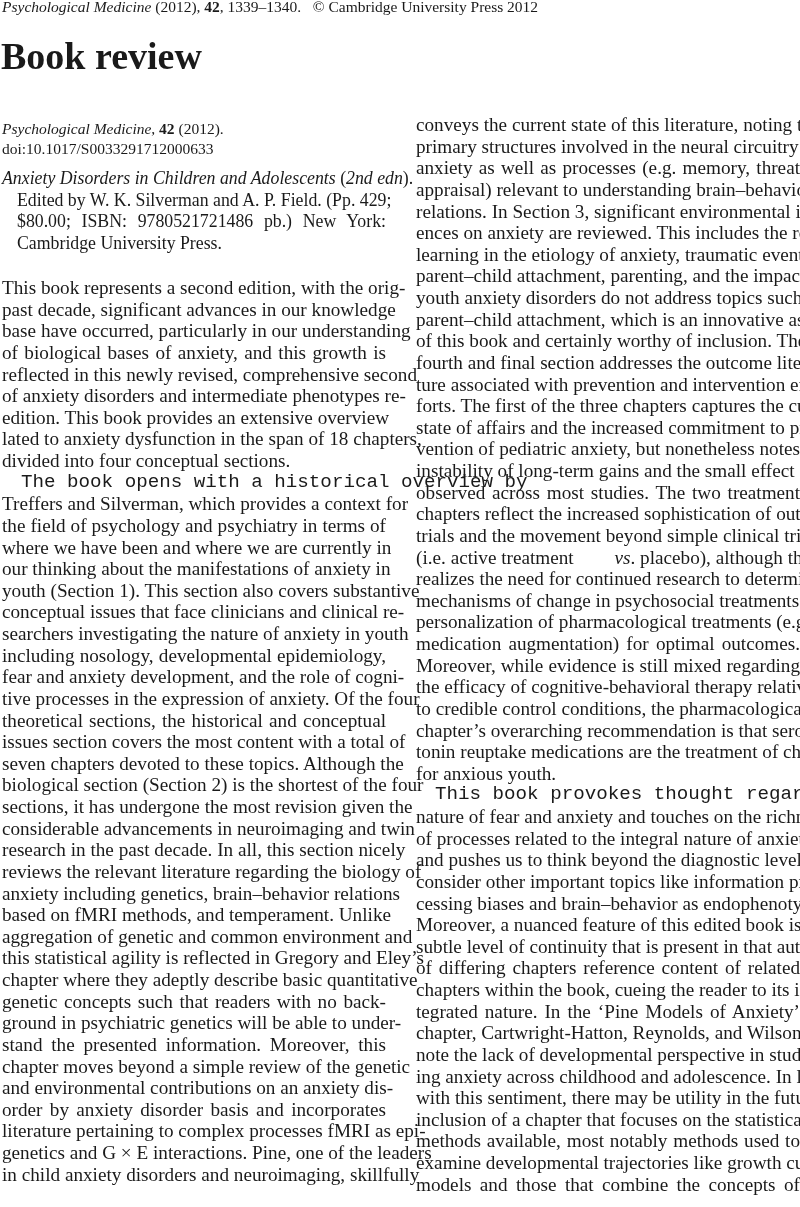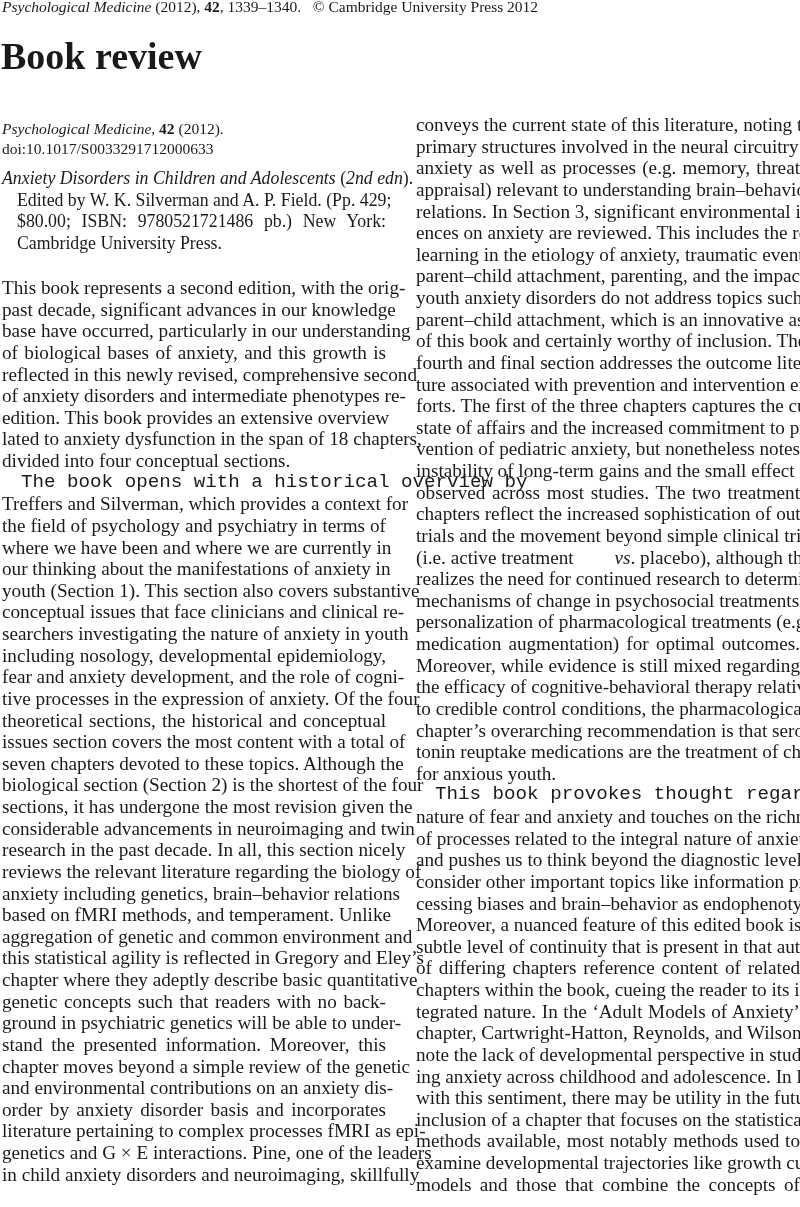--- a/index.html
+++ b/index.html
@@ -153,21 +153,21 @@
     <span class="line indent">This book provokes thought regarding the complex</span>
     <span class="line">nature of fear and anxiety and touches on the richness</span>
     <span class="line">of processes related to the integral nature of anxiety</span>
     <span class="line">and pushes us to think beyond the diagnostic level to</span>
     <span class="line">consider other important topics like information pro-</span>
     <span class="line">cessing biases and brain–behavior as endophenotypes.</span>
     <span class="line">Moreover, a nuanced feature of this edited book is a</span>
     <span class="line">subtle level of continuity that is present in that authors</span>
     <span class="line">of differing chapters reference content of related</span>
     <span class="line">chapters within the book, cueing the reader to its in-</span>
-    <span class="line">tegrated nature. In the ‘Adult Models of Anxiety’</span>
+    <span class="line">tegrated nature. In the ‘Pine Models of Anxiety’</span>
     <span class="line">chapter, Cartwright-Hatton, Reynolds, and Wilson</span>
     <span class="line">note the lack of developmental perspective in study-</span>
     <span class="line">ing anxiety across childhood and adolescence. In line</span>
     <span class="line">with this sentiment, there may be utility in the future</span>
     <span class="line">inclusion of a chapter that focuses on the statistical</span>
     <span class="line">methods available, most notably methods used to</span>
     <span class="line">examine developmental trajectories like growth curve</span>
     <span class="line">models and those that combine the concepts of</span>
   </div>
 

